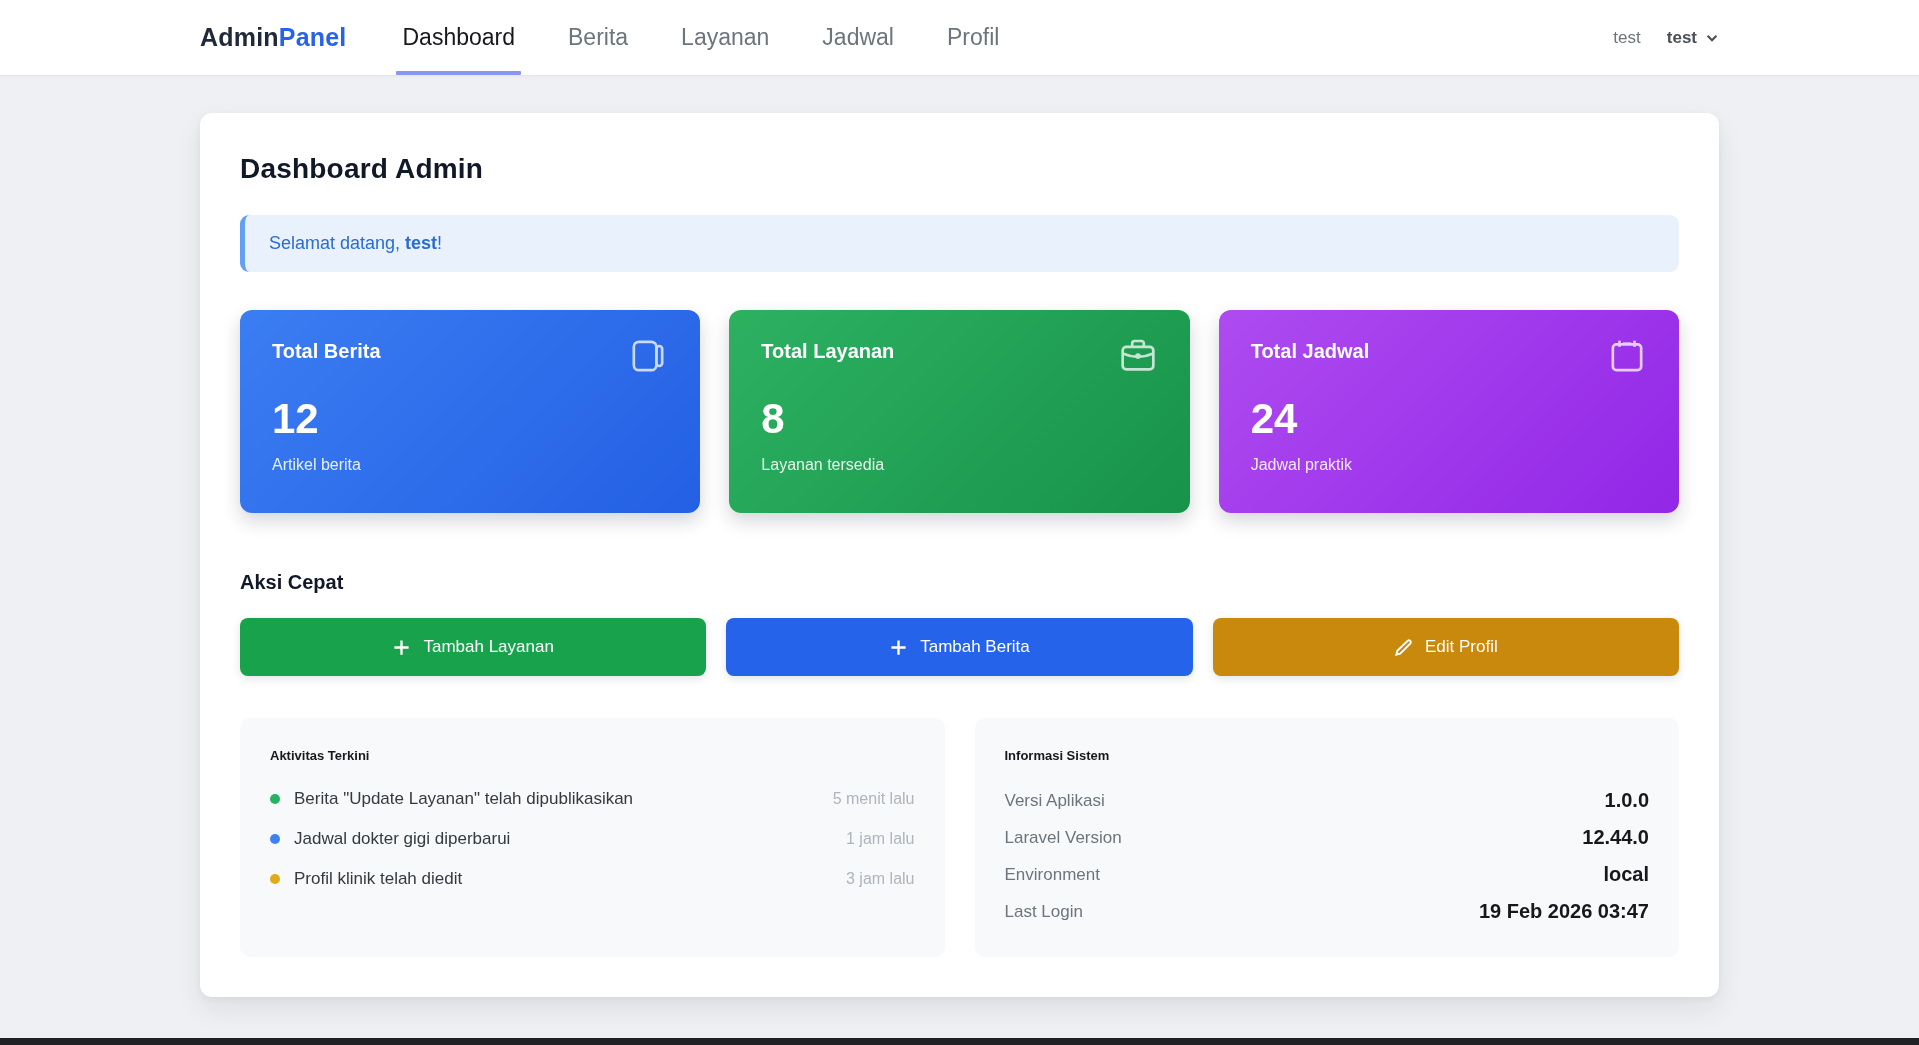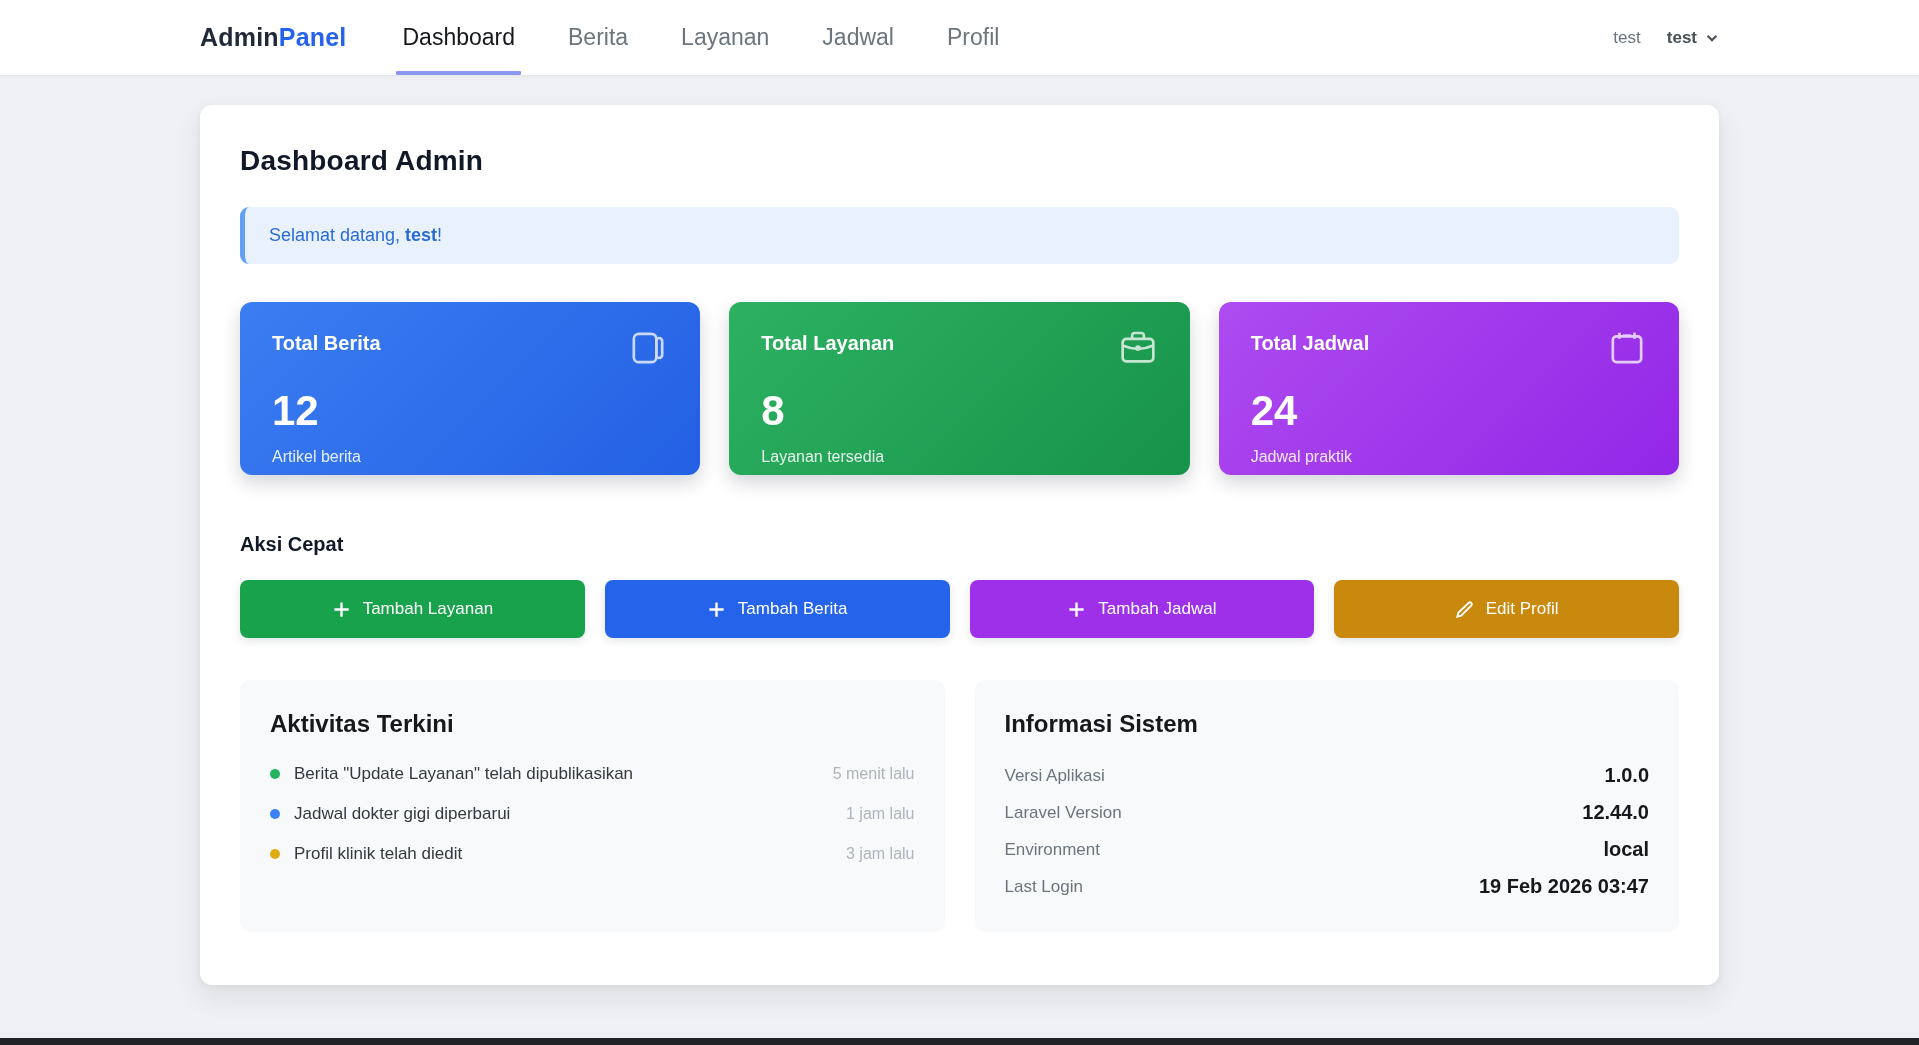--- a/index.html
+++ b/index.html
@@ -33,41 +33,41 @@
   .nav-link.active::after {
     content: ""; position: absolute; left: -4px; right: -4px; bottom: 0;
     height: 4px; background: #8b96f2; border-radius: 1px;
   }
   .nav-right { margin-left: auto; display: flex; align-items: center; gap: 26px; }
   .nav-user-name { font-size: 17px; color: #6c757d; }
   .nav-user-menu { display: flex; align-items: center; gap: 8px; font-size: 17px; font-weight: 600; color: #495057; cursor: pointer; }
   .chev { width: 14px; height: 14px; stroke: #495057; stroke-width: 2.4; fill: none; }
 
   
-  .main { flex: 1 1 auto; padding-top: 29px; }
+  .main { flex: 1 1 auto; padding-top: 37px; }
   .content-card {
     width: 1519px; min-height: 880px; margin: 0 auto;
     background: #ffffff; border-radius: 12px;
     box-shadow: 0 12px 28px rgba(20,30,55,0.08), 0 2px 6px rgba(20,30,55,0.05);
     padding: 40px;
   }
   .page-title { font-size: 28px; font-weight: 700; color: #111827; margin-bottom: 30px; letter-spacing: 0.2px; }
 
   
   .welcome-alert {
     background: #e9f1fd; border-left: 5px solid #62a0f5; border-radius: 9px;
     padding: 18px 24px; margin-bottom: 38px;
     font-size: 18px; color: #2b6cd4;
   }
   .welcome-alert .uname { font-weight: 700; }
 
   
   .stats-row { display: flex; gap: 29px; margin-bottom: 58px; }
   .stat-card {
-    flex: 1 1 0; height: 173px; border-radius: 12px; color: #ffffff;
+    flex: 1 1 0; height: 203px; border-radius: 12px; color: #ffffff;
     padding: 30px 32px; position: relative;
     box-shadow: 0 8px 18px rgba(20,30,55,0.18);
     cursor: default;
   }
   .stat-card.blue   { background: linear-gradient(135deg, #3b7df2 0%, #2360e4 100%); }
   .stat-card.green  { background: linear-gradient(135deg, #2db161 0%, #17934a 100%); }
   .stat-card.purple { background: linear-gradient(135deg, #ae4bf0 0%, #9227e7 100%); }
   .stat-head { display: flex; justify-content: space-between; align-items: flex-start; }
   .stat-title { font-size: 20px; font-weight: 600; }
   .stat-icon { width: 40px; height: 40px; opacity: 0.75; margin-top: -4px; }
@@ -91,21 +91,21 @@
   .action-btn.amber  { background: #c9890c; }
   .btn-icon { width: 19px; height: 19px; }
   .btn-icon svg { width: 100%; height: 100%; stroke: #ffffff; fill: none; stroke-width: 2; }
 
   
   .bottom-row { display: flex; gap: 30px; }
   .panel {
     flex: 1 1 0; background: #f8f9fa; border-radius: 10px;
     padding: 30px 30px 34px 30px; min-height: 239px;
   }
-  .panel-title { font-size: 24px; font-weight: 700; color: #16181b; margin-bottom: 26px; }
+  .panel-title { font-size: 13px; font-weight: 700; color: #16181b; margin-bottom: 26px; }
 
   .activity-item { display: flex; align-items: center; margin-bottom: 20px; }
   .activity-item:last-child { margin-bottom: 0; }
   .dot { width: 10px; height: 10px; border-radius: 50%; margin-right: 14px; flex: 0 0 auto; }
   .dot.green { background: #22b45e; }
   .dot.blue  { background: #3b82f6; }
   .dot.gold  { background: #e0ab14; }
   .activity-text { font-size: 17px; color: #343a40; flex: 1 1 auto; }
   .activity-time { font-size: 16px; color: #aeb5bd; }
 
@@ -211,26 +211,20 @@
               <path d="M8 2 V14 M2 8 H14"></path>
             </svg></span>
         <span>Tambah Layanan</span>
       </button>
       <button class="action-btn blue">
         <span class="btn-icon"><svg viewBox="0 0 16 16">
               <path d="M8 2 V14 M2 8 H14"></path>
             </svg></span>
         <span>Tambah Berita</span>
       </button>
-      <button class="action-btn purple">
-        <span class="btn-icon"><svg viewBox="0 0 16 16">
-              <path d="M8 2 V14 M2 8 H14"></path>
-            </svg></span>
-        <span>Tambah Jadwal</span>
-      </button>
       <button class="action-btn amber">
         <span class="btn-icon"><svg viewBox="0 0 20 20">
               <path d="M14.5 2.9 a2 2 0 0 1 2.8 2.8 L6.5 16.5 L2.5 17.5 L3.5 13.5 Z"></path>
             </svg></span>
         <span>Edit Profil</span>
       </button>
     </div>
 
     <div class="bottom-row">
 

